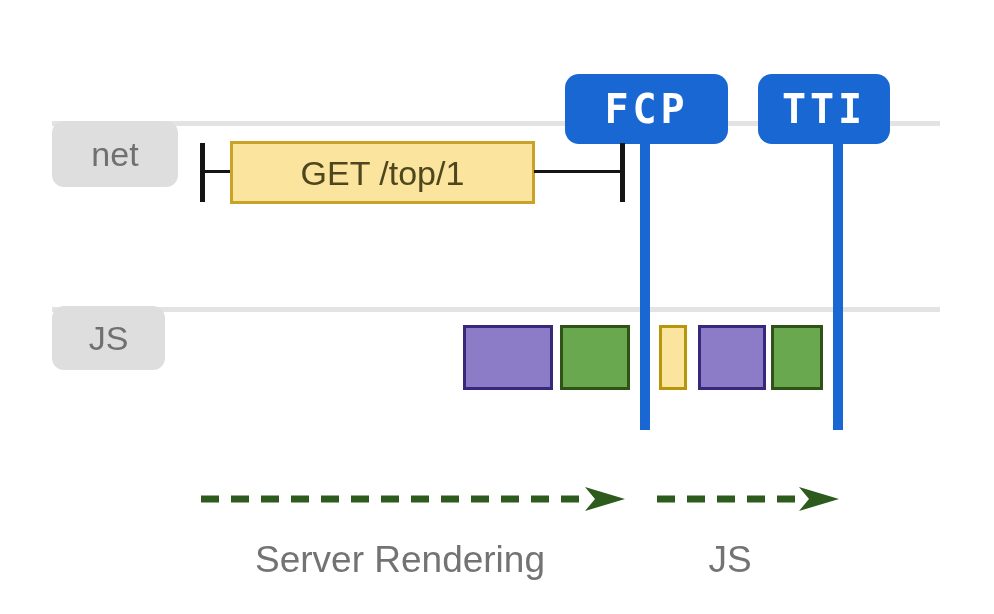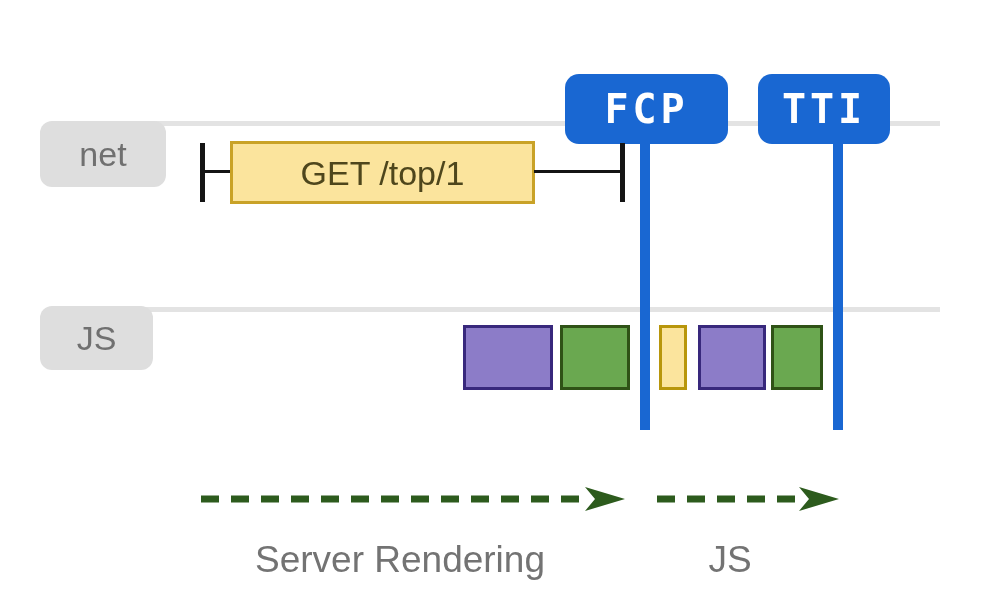--- a/index.html
+++ b/index.html
@@ -12,21 +12,21 @@
   }
   
   .track-line{
     position:absolute;left:52px;width:888px;height:5px;
     background:#e3e3e3;
   }
   .track-line.net{top:121px;}
   .track-line.js{top:307px;}
   
   .track-tab{
-    position:absolute;left:40px;
+    position:absolute;left:52px;
     background:#dedede;border-radius:12px;
     display:flex;align-items:center;justify-content:center;
     color:#707070;font-size:34px;line-height:1;
   }
   .track-tab.net{top:121px;width:126px;height:66px;}
   .track-tab.js{top:306px;width:113px;height:64px;}
   
   .marker-badge{
     position:absolute;top:33px;height:70px;
     background:#1967d2;border-radius:14px;

